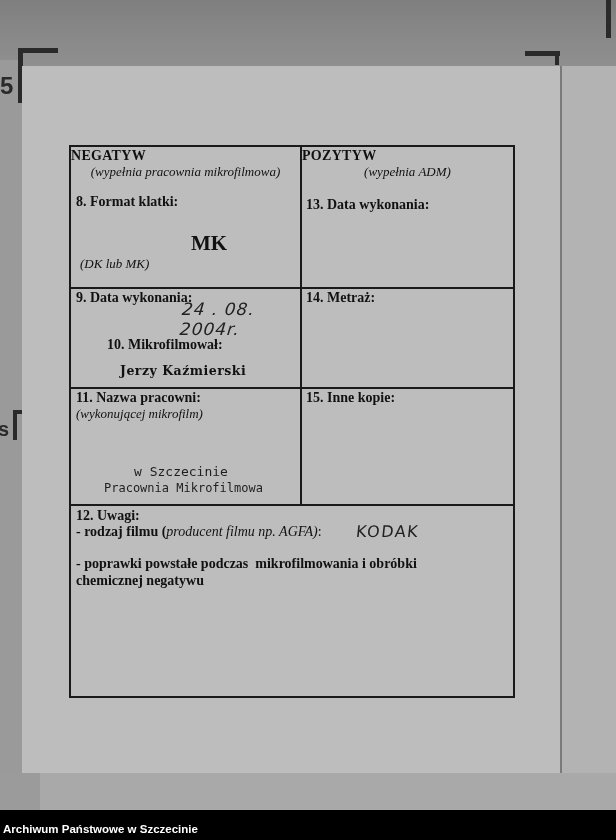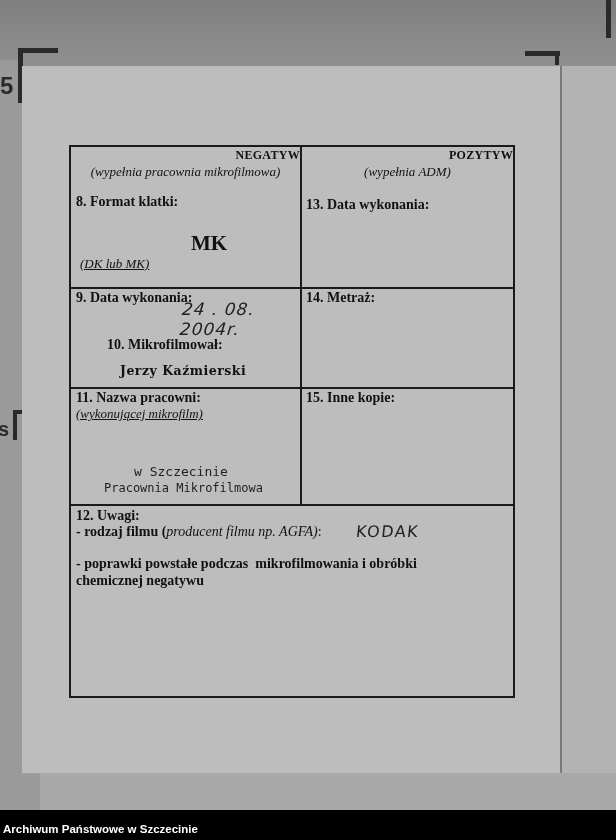--- a/index.html
+++ b/index.html
@@ -35,24 +35,24 @@
       background: #bdbdbd;
       border-right: 2px solid #7a7a7a;
     }
     .form-table {
       position: absolute; left: 69px; top: 145px; width: 446px; height: 553px;
       border: 2px solid #1a1a1a; box-sizing: border-box;
     }
     .cell { position: absolute; box-sizing: border-box; }
     .vline { position: absolute; background: #1a1a1a; width: 2px; }
     .hline { position: absolute; background: #1a1a1a; height: 2px; }
-    .hdr { font-weight: bold; font-size: 12px; text-align: right; letter-spacing: 0.3px; }
+    .hdr { font-weight: bold; font-size: 14px; text-align: left; letter-spacing: 0.3px; }
     .sub { font-style: italic; font-size: 13px; text-align: center; }
     .lbl { font-weight: bold; font-size: 14px; position: absolute; }
-    .ital { font-style: italic; font-size: 13px; position: absolute; text-decoration: underline; }
+    .ital { font-style: italic; font-size: 13px; position: absolute; }
     .hand { font-family: "DejaVu Sans", sans-serif; font-style: italic; font-size: 17px; letter-spacing: 2px; position: absolute; color: #222; transform: skewX(-6deg); }
     .stamp { font-family: "DejaVu Sans Mono", monospace; font-size: 12.5px; position: absolute; color: #1e1e1e; }
     .footer {
       position: absolute; left: 0; top: 810px; width: 616px; height: 37px;
       background: #000; color: #fff;
       font-family: "Liberation Sans", sans-serif; font-weight: bold; font-size: 11.5px;
       display: flex; align-items: center; padding-left: 3px; box-sizing: border-box;
     }
   </style>
 </head>

